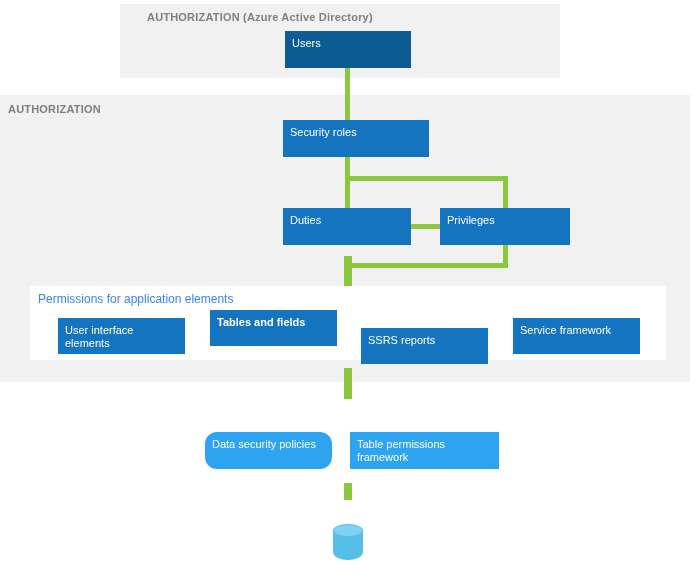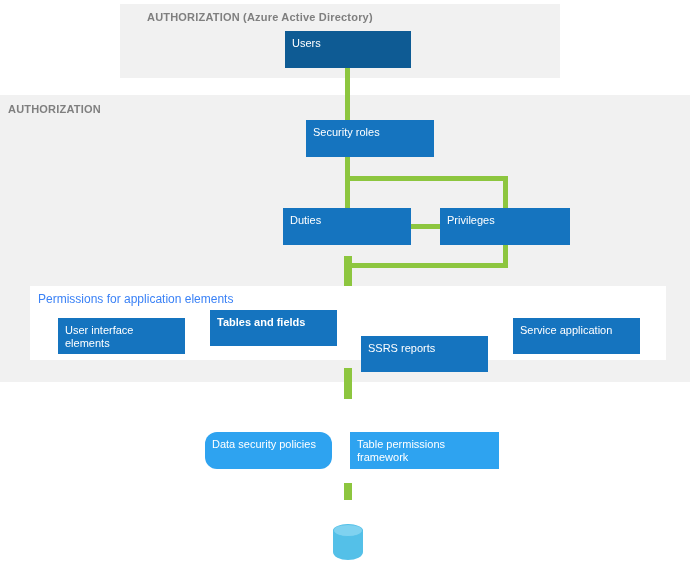--- a/index.html
+++ b/index.html
@@ -93,21 +93,21 @@
   <div class="conn" style="left:503px; top:245px; width:5px; height:23px;"></div>
   <div class="conn" style="left:345px; top:263px; width:163px; height:5px;"></div>
   <div class="conn" style="left:344px; top:256px; width:8px; height:30px;"></div>
   <div class="conn" style="left:344px; top:368px; width:8px; height:31px;"></div>
   <div class="conn" style="left:344px; top:483px; width:8px; height:17px;"></div>
 
   <div class="node dark" style="left:285px; top:31px; width:126px; height:37px;">
     <span>Users</span>
   </div>
 
-  <div class="node medium" style="left:283px; top:120px; width:128px; height:37px;margin-left:23px;">
+  <div class="node medium" style="left:283px; top:120px; width:146px; height:37px;">
     <span>Security roles</span>
   </div>
 
   <div class="node medium" style="left:283px; top:208px; width:128px; height:37px;">
     <span>Duties</span>
   </div>
 
   <div class="node medium" style="left:440px; top:208px; width:130px; height:37px;">
     <span>Privileges</span>
   </div>
@@ -115,25 +115,25 @@
   <div class="panel" style="left:30px; top:286px; width:636px; height:74px;">
     <div class="panel-title">Permissions for application elements</div>
   </div>
 
   <div class="node medium" style="left:58px; top:318px; width:127px; height:36px;">
     <span>User interface elements</span>
   </div>
   <div class="node medium" style="left:210px; top:310px; width:127px; height:36px;font-weight:bold;">
     <span>Tables and fields</span>
   </div>
-  <div class="node medium" style="left:361px; top:336px; width:127px; height:36px;">
+  <div class="node medium" style="left:361px; top:328px; width:127px; height:36px;">
     <span>SSRS reports</span>
   </div>
   <div class="node medium" style="left:513px; top:318px; width:127px; height:36px;">
-    <span>Service application</span>
+    <span>Service framework</span>
   </div>
 
   <div class="node light" style="left:205px; top:432px; width:127px; height:37px;border-radius:12px;">
     <span>Data security policies</span>
   </div>
   <div class="node light" style="left:350px; top:432px; width:149px; height:37px;">
     <span>Table permissions framework</span>
   </div>
 
   <div class="cylinder-body"></div>

